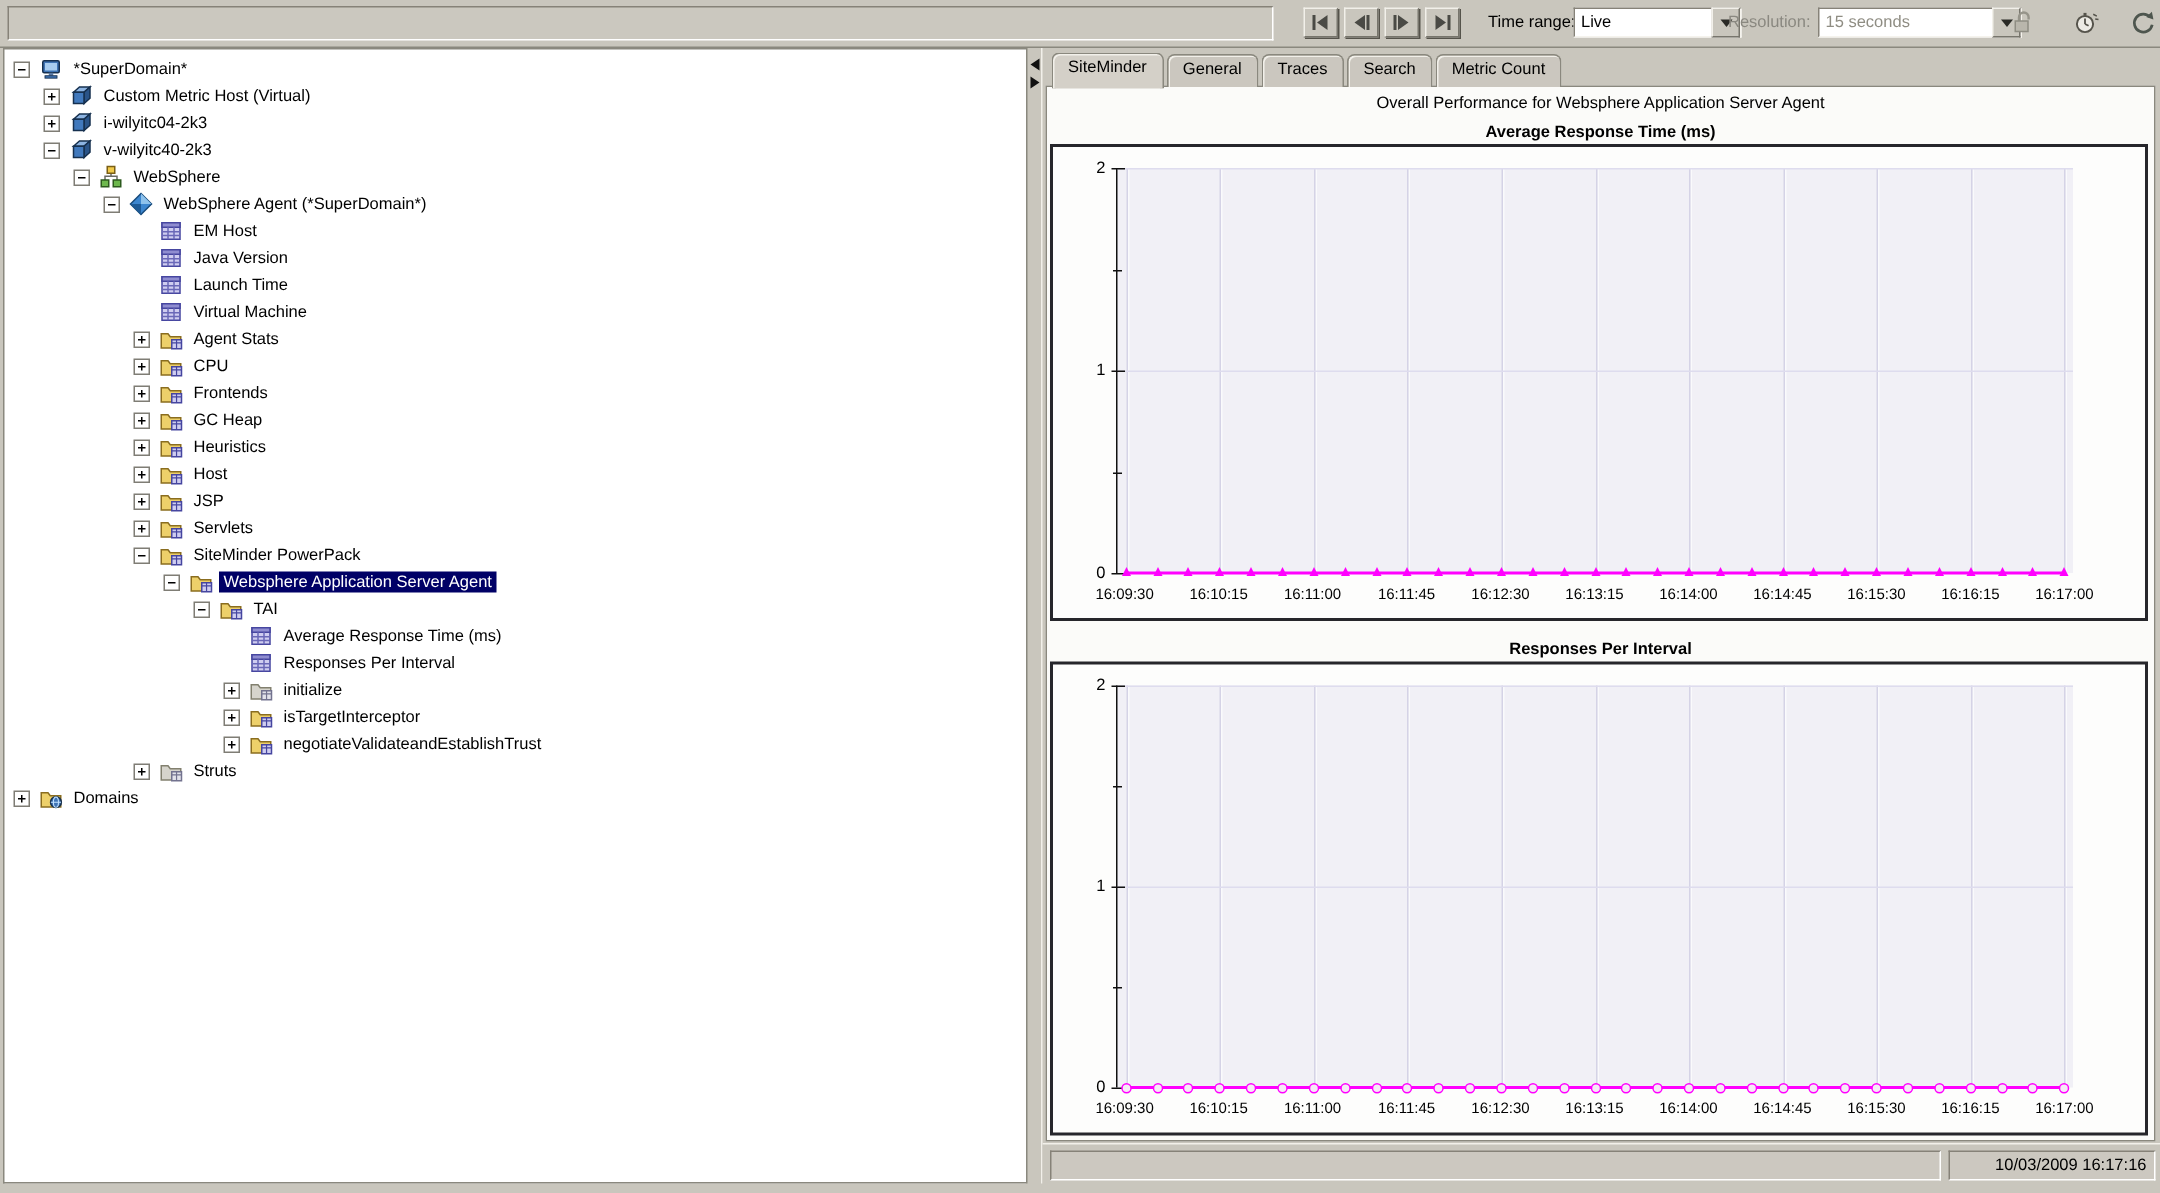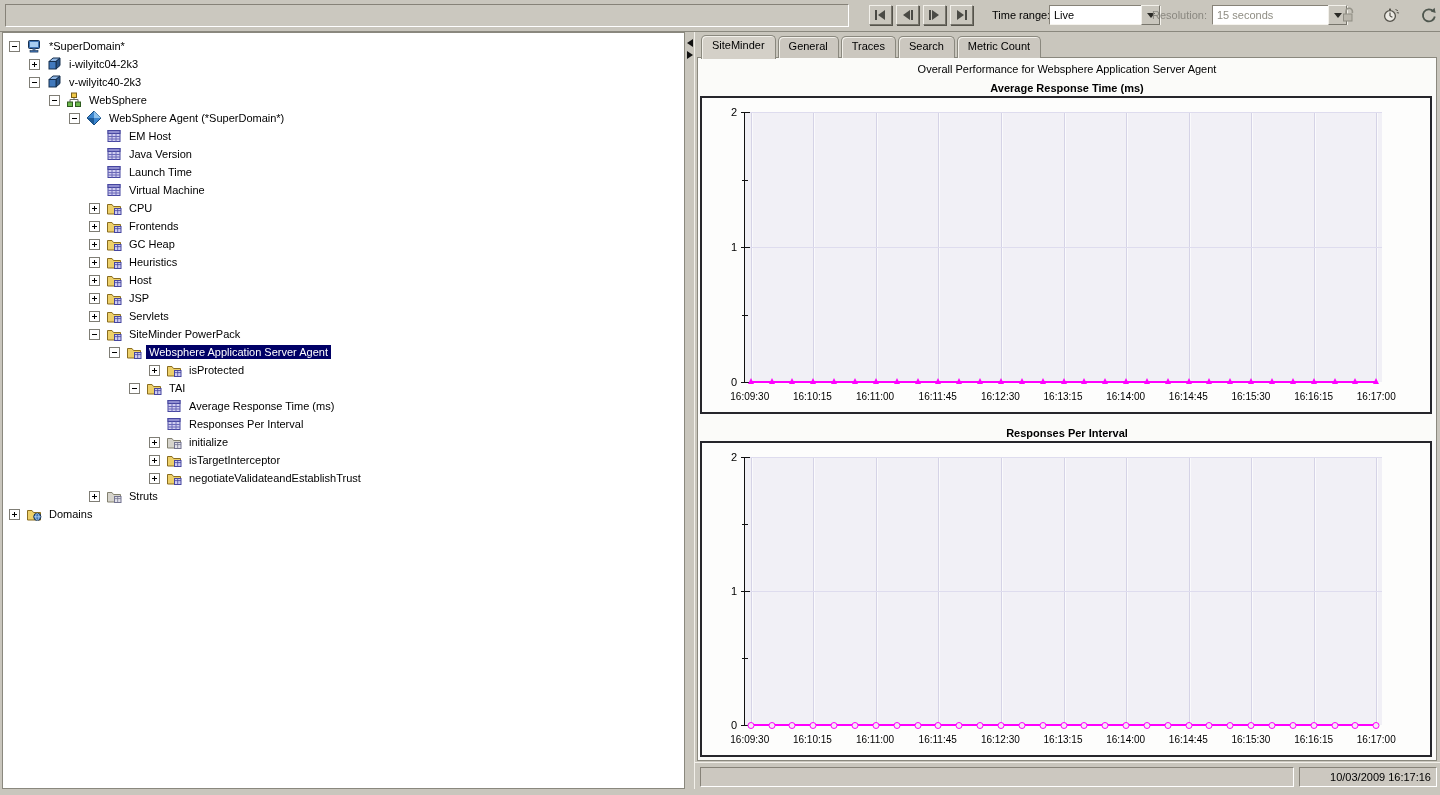--- a/index.html
+++ b/index.html
@@ -179,20 +179,34 @@
       <span class="expslot">
         <span class="exp plus"></span>
       </span>
       <span class="ticon">
         <svg width="16" height="16" viewBox="0 0 16 16">
           <polygon points="3,5.5 7,2 14,2 10,5.5" fill="#8db4e2" stroke="#16304f"></polygon>
           <polygon points="10,5.5 14,2 14,9.5 10,13" fill="#2a5488" stroke="#16304f"></polygon>
           <rect x="3" y="5.5" width="7" height="7.5" fill="#4179bd" stroke="#16304f"></rect>
         </svg>
       </span>
+      <span class="tname">Custom Metric Host (Virtual)</span>
+    </div>
+    <div class="trow">
+      <span class="indent" style="width: 26px;"></span>
+      <span class="expslot">
+        <span class="exp plus"></span>
+      </span>
+      <span class="ticon">
+        <svg width="16" height="16" viewBox="0 0 16 16">
+          <polygon points="3,5.5 7,2 14,2 10,5.5" fill="#8db4e2" stroke="#16304f"></polygon>
+          <polygon points="10,5.5 14,2 14,9.5 10,13" fill="#2a5488" stroke="#16304f"></polygon>
+          <rect x="3" y="5.5" width="7" height="7.5" fill="#4179bd" stroke="#16304f"></rect>
+        </svg>
+      </span>
       <span class="tname">i-wilyitc04-2k3</span>
     </div>
     <div class="trow">
       <span class="indent" style="width: 26px;"></span>
       <span class="expslot">
         <span class="exp minus"></span>
       </span>
       <span class="ticon">
         <svg width="16" height="16" viewBox="0 0 16 16">
           <polygon points="3,5.5 7,2 14,2 10,5.5" fill="#8db4e2" stroke="#16304f"></polygon>
@@ -284,20 +298,34 @@
       <span class="expslot">
         <span class="exp plus"></span>
       </span>
       <span class="ticon">
         <svg width="16" height="16" viewBox="0 0 16 16">
           <path d="M1.5,4.5 h4.5 l1.5,2 h7 v7.5 h-13 z" fill="#edd06a" stroke="#8a6d1f"></path>
           <rect x="8.5" y="8.5" width="6.5" height="6" fill="#cfcdf0" stroke="#4646a0"></rect>
           <path d="M8.5,10.6 h6.5 M11.7,8.5 v6" stroke="#4646a0" stroke-width="0.8"></path>
         </svg>
       </span>
+      <span class="tname">Agent Stats</span>
+    </div>
+    <div class="trow">
+      <span class="indent" style="width: 86px;"></span>
+      <span class="expslot">
+        <span class="exp plus"></span>
+      </span>
+      <span class="ticon">
+        <svg width="16" height="16" viewBox="0 0 16 16">
+          <path d="M1.5,4.5 h4.5 l1.5,2 h7 v7.5 h-13 z" fill="#edd06a" stroke="#8a6d1f"></path>
+          <rect x="8.5" y="8.5" width="6.5" height="6" fill="#cfcdf0" stroke="#4646a0"></rect>
+          <path d="M8.5,10.6 h6.5 M11.7,8.5 v6" stroke="#4646a0" stroke-width="0.8"></path>
+        </svg>
+      </span>
       <span class="tname">CPU</span>
     </div>
     <div class="trow">
       <span class="indent" style="width: 86px;"></span>
       <span class="expslot">
         <span class="exp plus"></span>
       </span>
       <span class="ticon">
         <svg width="16" height="16" viewBox="0 0 16 16">
           <path d="M1.5,4.5 h4.5 l1.5,2 h7 v7.5 h-13 z" fill="#edd06a" stroke="#8a6d1f"></path>
@@ -397,34 +425,20 @@
         <span class="exp minus"></span>
       </span>
       <span class="ticon">
         <svg width="16" height="16" viewBox="0 0 16 16">
           <path d="M1.5,4.5 h4.5 l1.5,2 h7 v7.5 h-13 z" fill="#edd06a" stroke="#8a6d1f"></path>
           <rect x="8.5" y="8.5" width="6.5" height="6" fill="#cfcdf0" stroke="#4646a0"></rect>
           <path d="M8.5,10.6 h6.5 M11.7,8.5 v6" stroke="#4646a0" stroke-width="0.8"></path>
         </svg>
       </span>
       <span class="tname">Websphere Application Server Agent</span>
-    </div>
-    <div class="trow">
-      <span class="indent" style="width: 146px;"></span>
-      <span class="expslot">
-        <span class="exp plus"></span>
-      </span>
-      <span class="ticon">
-        <svg width="16" height="16" viewBox="0 0 16 16">
-          <path d="M1.5,4.5 h4.5 l1.5,2 h7 v7.5 h-13 z" fill="#edd06a" stroke="#8a6d1f"></path>
-          <rect x="8.5" y="8.5" width="6.5" height="6" fill="#cfcdf0" stroke="#4646a0"></rect>
-          <path d="M8.5,10.6 h6.5 M11.7,8.5 v6" stroke="#4646a0" stroke-width="0.8"></path>
-        </svg>
-      </span>
-      <span class="tname">isProtected</span>
     </div>
     <div class="trow">
       <span class="indent" style="width: 126px;"></span>
       <span class="expslot">
         <span class="exp minus"></span>
       </span>
       <span class="ticon">
         <svg width="16" height="16" viewBox="0 0 16 16">
           <path d="M1.5,4.5 h4.5 l1.5,2 h7 v7.5 h-13 z" fill="#edd06a" stroke="#8a6d1f"></path>
           <rect x="8.5" y="8.5" width="6.5" height="6" fill="#cfcdf0" stroke="#4646a0"></rect>

